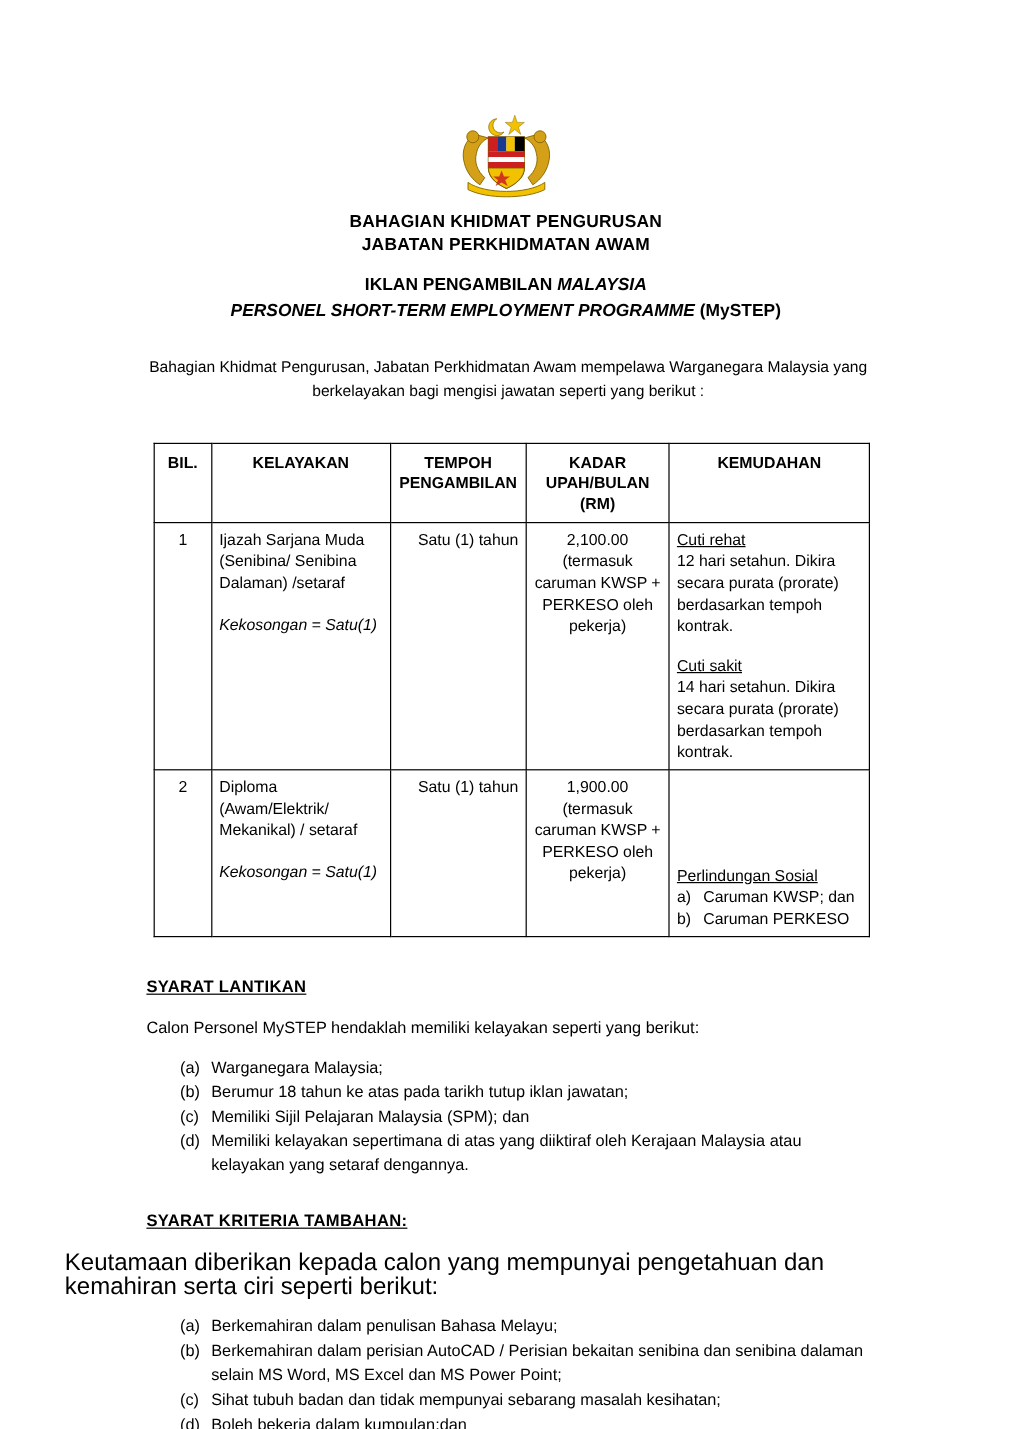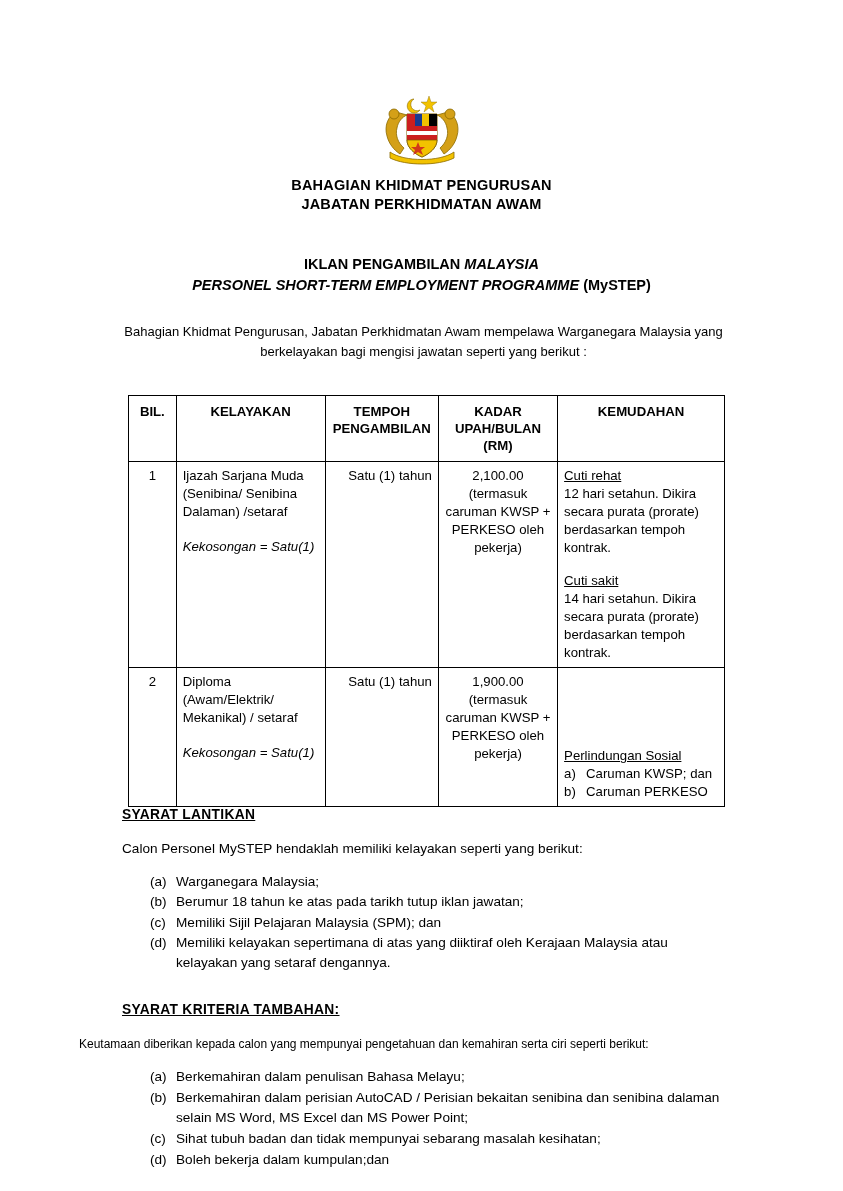--- a/index.html
+++ b/index.html
@@ -41,21 +41,21 @@
     margin-top: 10px;
   }
   .head-line {
     font-size: 14.5px;
     font-weight: bold;
     letter-spacing: 0.2px;
     line-height: 19px;
   }
   .title-block {
     text-align: center;
-    margin-top: 40px;
+    margin-top: 14px;
   }
   .title-line {
     font-size: 14.5px;
     font-weight: bold;
     line-height: 21px;
   }
   .ital { font-style: italic; }
 
   
   .intro {
@@ -119,33 +119,34 @@
     width: 22px;
     flex: 0 0 22px;
   }
 
   
   .section-title {
     font-size: 13.8px;
     font-weight: bold;
     text-decoration: underline;
     padding-left: 122px;
+    margin-top: 34px;
     letter-spacing: 0.3px;
   }
   .section-title.tambahan { margin-top: 30px; }
   .para {
     font-size: 13.6px;
     line-height: 19.5px;
     padding: 0 118px 0 122px;
     margin-top: 17px;
   }
   .para2 {
-    font-size: 12px;
+    font-size: 20px;
     line-height: 20px;
-    padding: 0 118px 0 79px;
+    padding: 0 118px 0 54px;
     margin-top: 17px;
   }
   ol.alpha {
     list-style: none;
     margin: 13px 0 0 0;
     padding: 0 118px 0 150px;
   }
   ol.alpha li {
     font-size: 13.6px;
     line-height: 19.6px;

